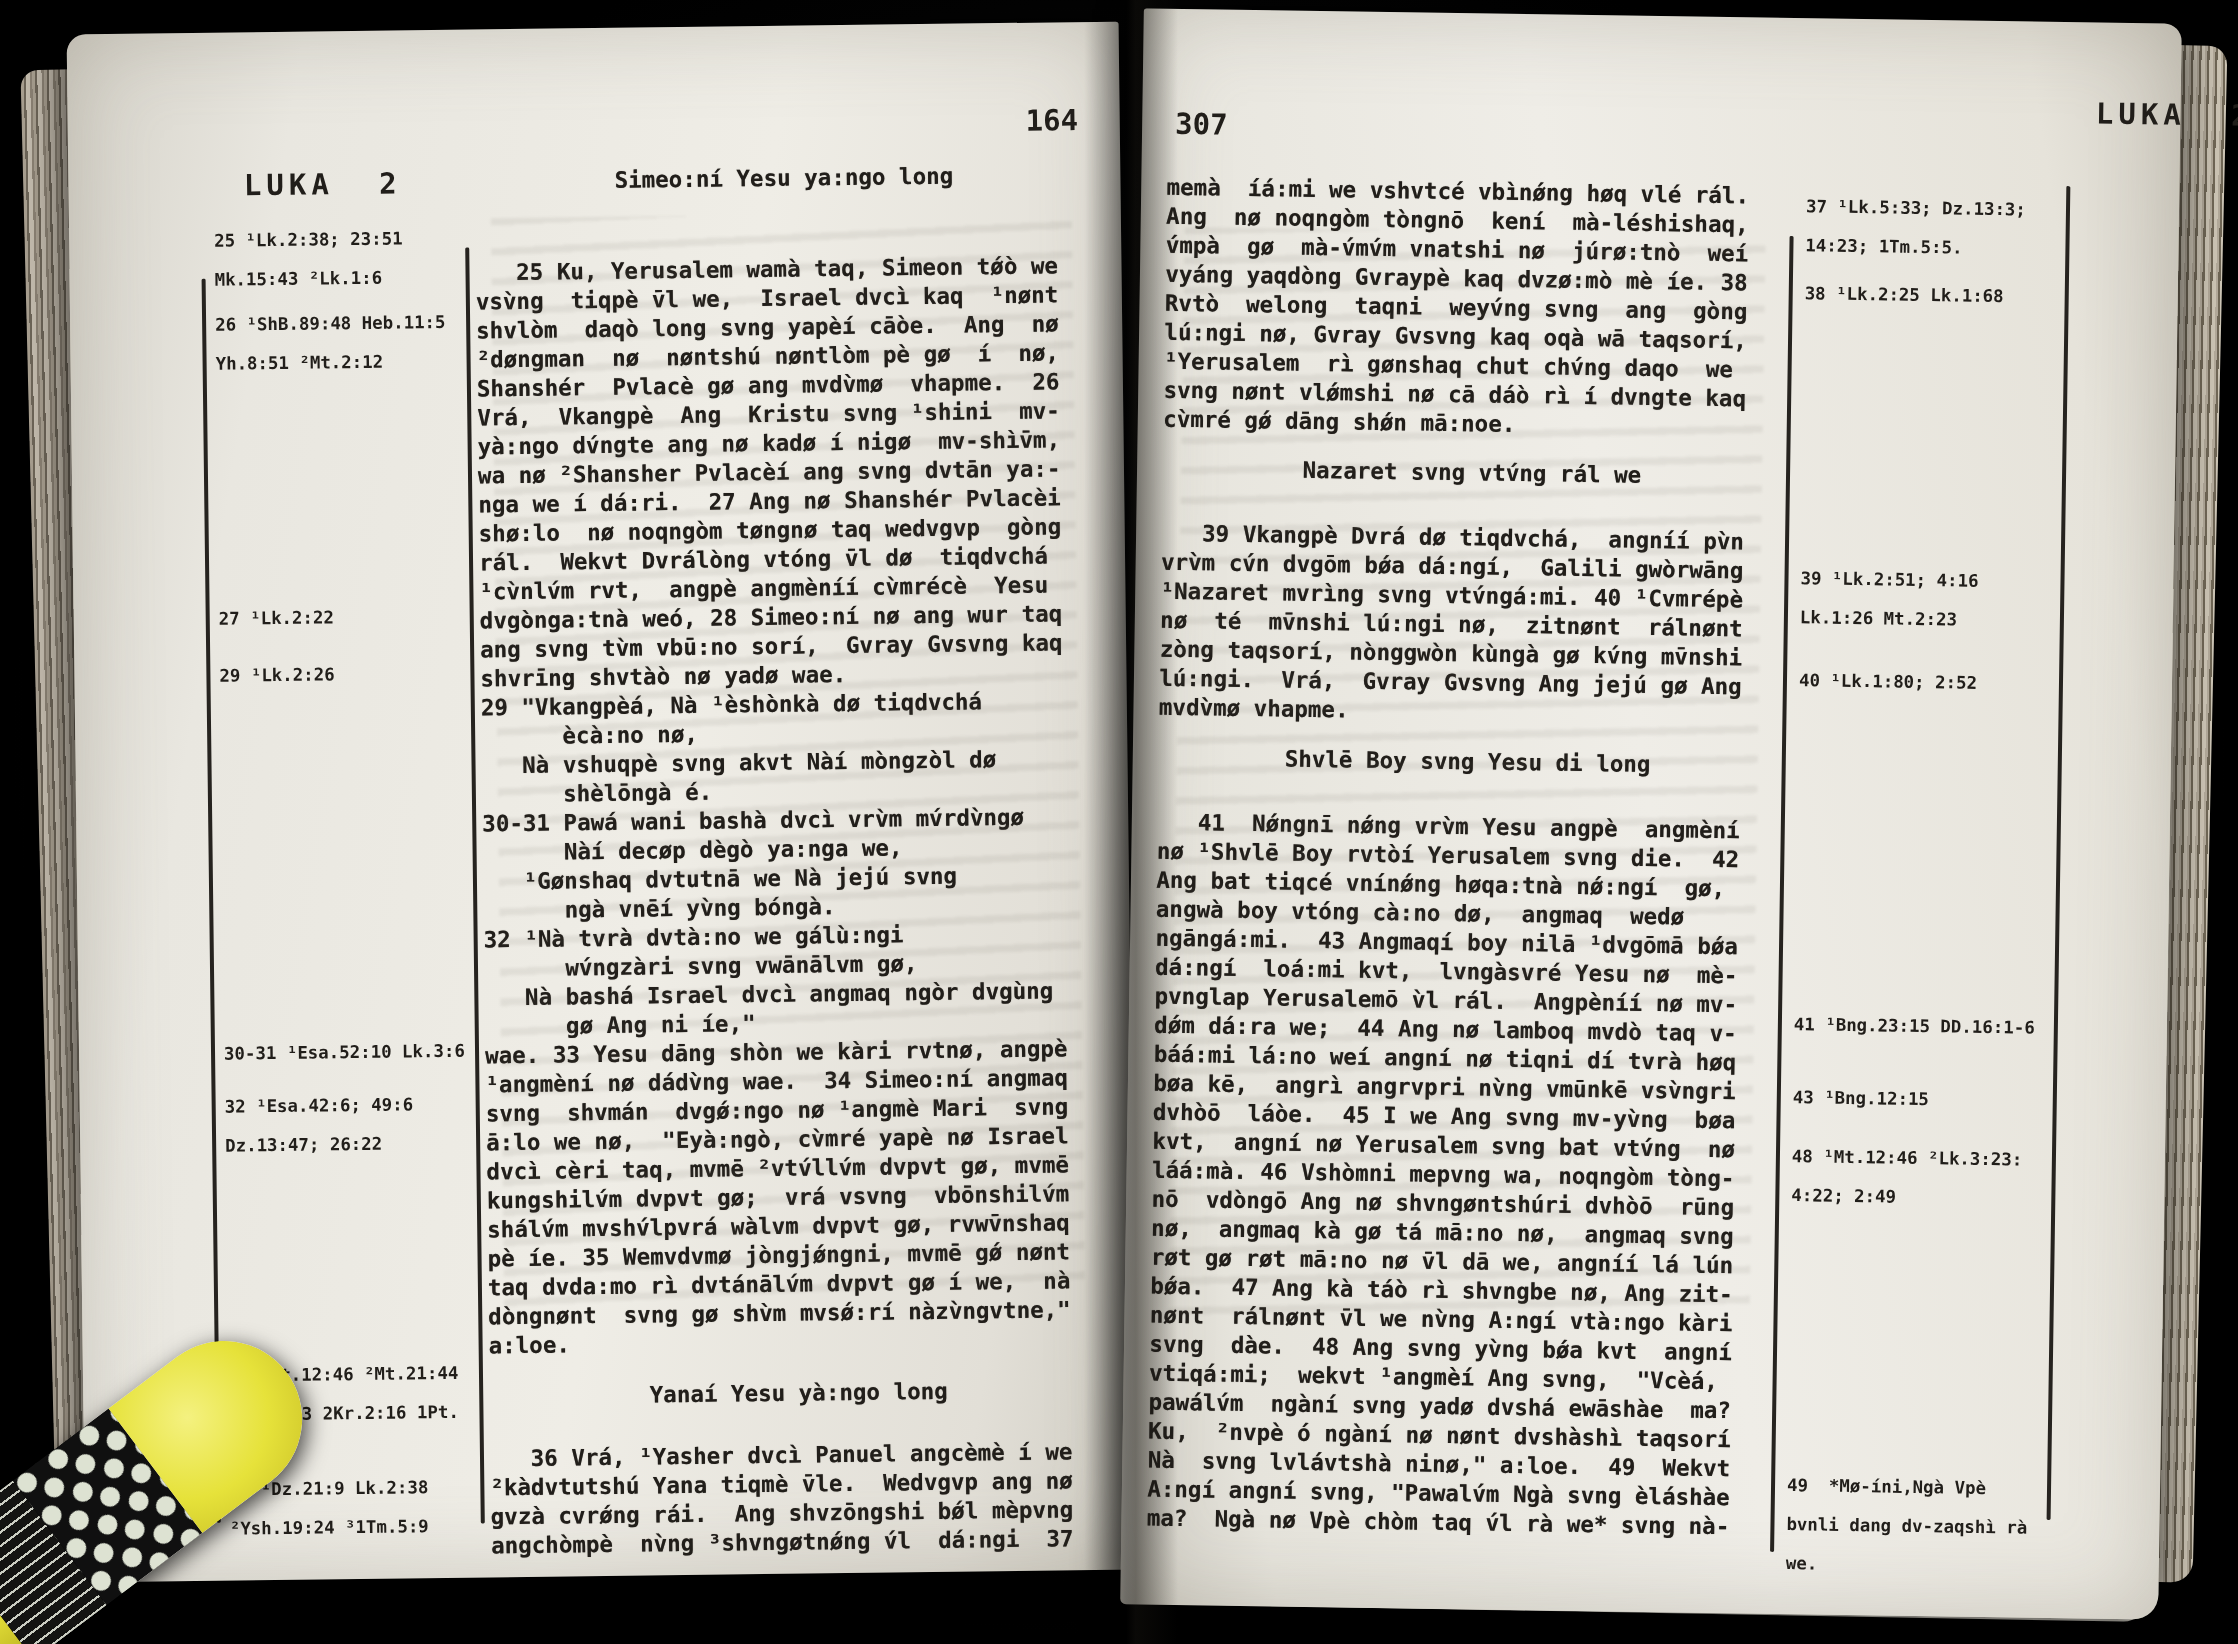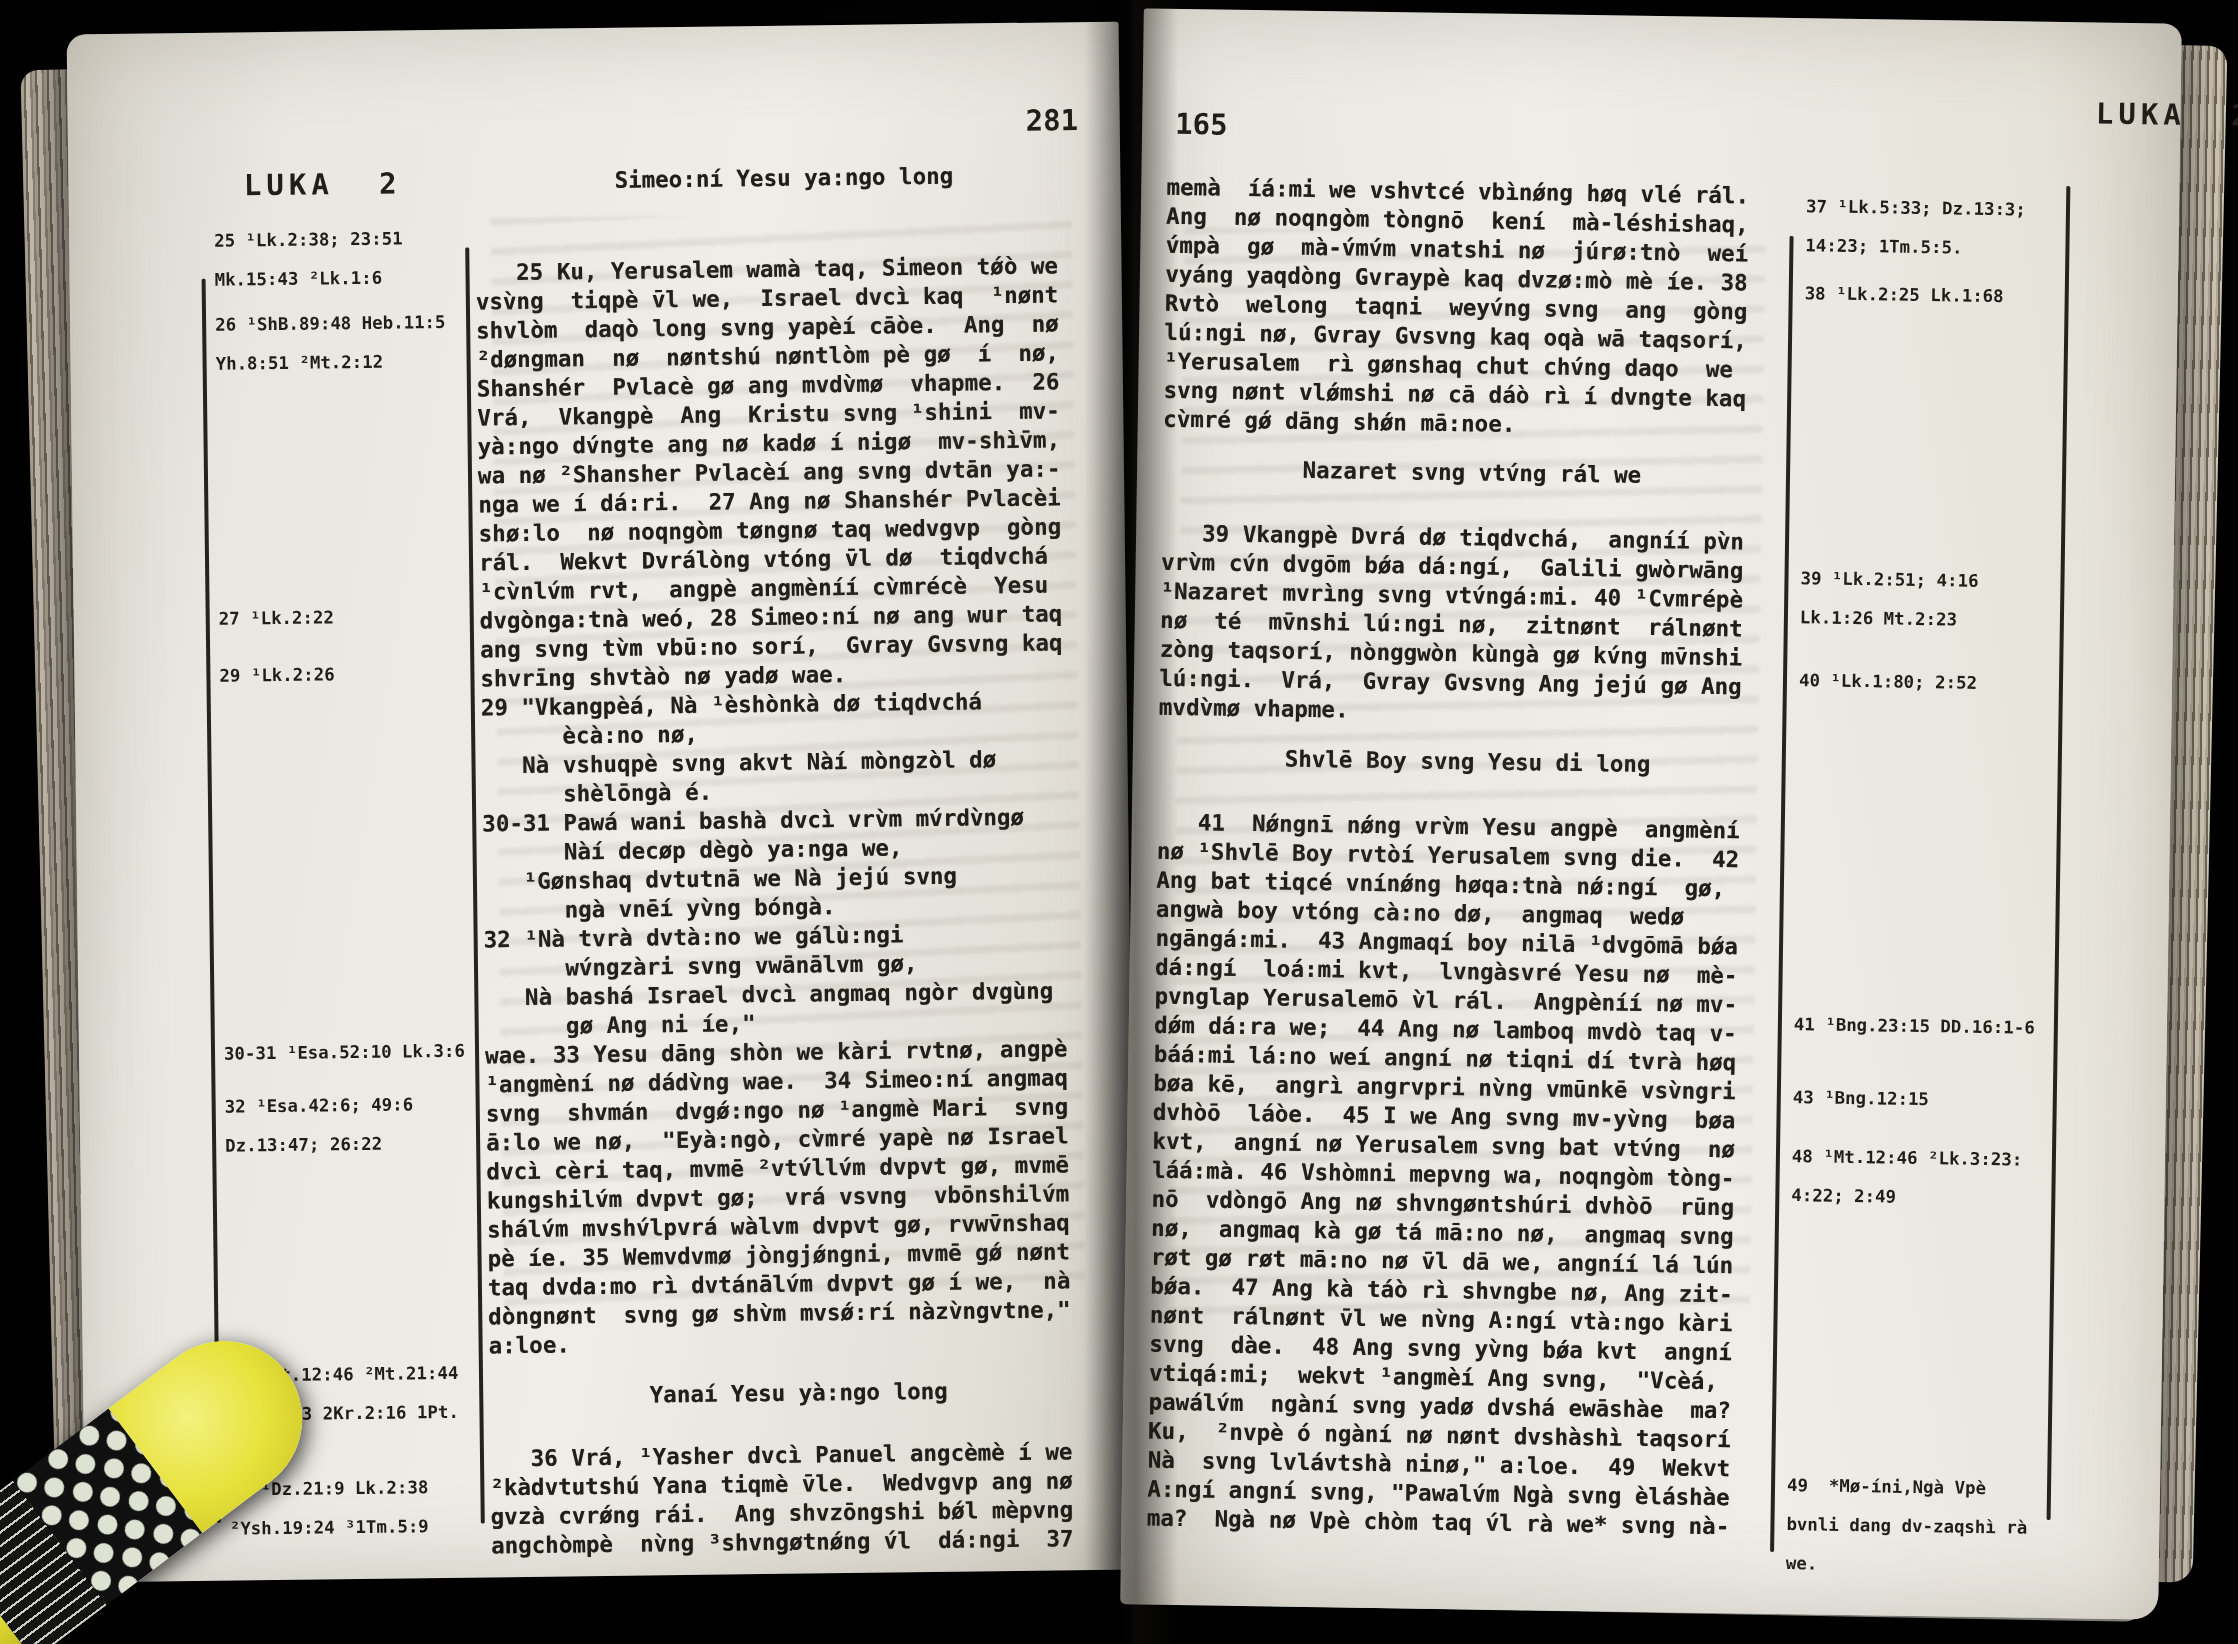--- a/index.html
+++ b/index.html
@@ -56,21 +56,21 @@
 
   <div class="edge-stack" style="left:38px;top:69px;width:109px;height:1439px;transform:rotate(-1.4deg);border-radius:17.4px 0 0 25px;"></div>
   <div class="underpage" style="left:109px;top:36px;width:996px;height:1530px;transform:rotate(-0.9deg);border-radius:16px 2.9px 2.9px 25px;"></div>
   <div class="edge-stack right" style="left:2124px;top:45px;width:86px;height:1537px;transform:rotate(1.3deg);border-radius:0 19px 22px 0;"></div>
   <div class="underpage" style="left:1163px;top:28px;width:997px;height:1585px;transform:rotate(1.05deg);border-radius:2.9px 17.4px 22px 2.9px;"></div>
 
   <div class="page page-left">
     <div class="hdr-title" style="left:40px;top:102px;">
       <span>LUKA</span><span>  </span><span>2</span>
     </div>
-    <div class="hdr-page" style="left:958px;top:81px;">281</div>
+    <div class="hdr-page" style="left:958px;top:81px;">164</div>
 
     <div class="vrule" style="left:132px;top:246px;height:1244px;"></div>
     <div class="vrule" style="left:396px;top:218px;height:1276px;"></div>
 
     <div class="refs" style="left:145px;top:0;width:251px;height:1548px;">
         <div class="refentry" style="top: 189px;"><div class="refline">25 ¹Lk.2:38; 23:51</div><div class="refline">Mk.15:43 ²Lk.1:6</div></div>
         <div class="refentry" style="top: 273px;"><div class="refline">26 ¹ShB.89:48 Heb.11:5</div><div class="refline">Yh.8:51 ²Mt.2:12</div></div>
         <div class="refentry" style="top: 567px;"><div class="refline">27 ¹Lk.2:22</div></div>
         <div class="refentry" style="top: 624px;"><div class="refline">29 ¹Lk.2:26</div></div>
         <div class="refentry" style="top: 1002px;"><div class="refline">30-31 ¹Esa.52:10 Lk.3:6</div></div>
@@ -127,21 +127,21 @@
           <div class="tline">²kàdvtutshú Yana tiqmè v̄le.  Wedvgvp ang nø</div>
           <div class="tline">gvzà cvrǿng rái.  Ang shvzōngshi bǿl mèpvng</div>
           <div class="tline">angchòmpè  nv̀ng ³shvngøtnǿng v́l  dá:ngi  37</div>
         </div>
       </div>
 
     <div class="ghost" style="left:422px;top:189px;width:581px;height:1090px;"></div>
   </div>
 
   <div class="page page-right">
-    <div class="hdr-page" style="left:33px;top:98px;">165</div>
+    <div class="hdr-page" style="left:33px;top:98px;">307</div>
     <div class="hdr-title" style="left:818px;top:40px;">
       <span>LUKA</span><span>  </span><span>2</span>
     </div>
 
     <div class="vrule" style="left:649px;top:218px;height:1316px;"></div>
     <div class="vrule" style="left:925px;top:164px;height:1334px;"></div>
 
     <div class="refs" style="left:665px;top:0;width:254px;height:1596px;">
         <div class="refentry" style="top: 169px;"><div class="refline">37 ¹Lk.5:33; Dz.13:3;</div><div class="refline">14:23; 1Tm.5:5.</div></div>
         <div class="refentry" style="top: 256px;"><div class="refline">38 ¹Lk.2:25 Lk.1:68</div></div>

